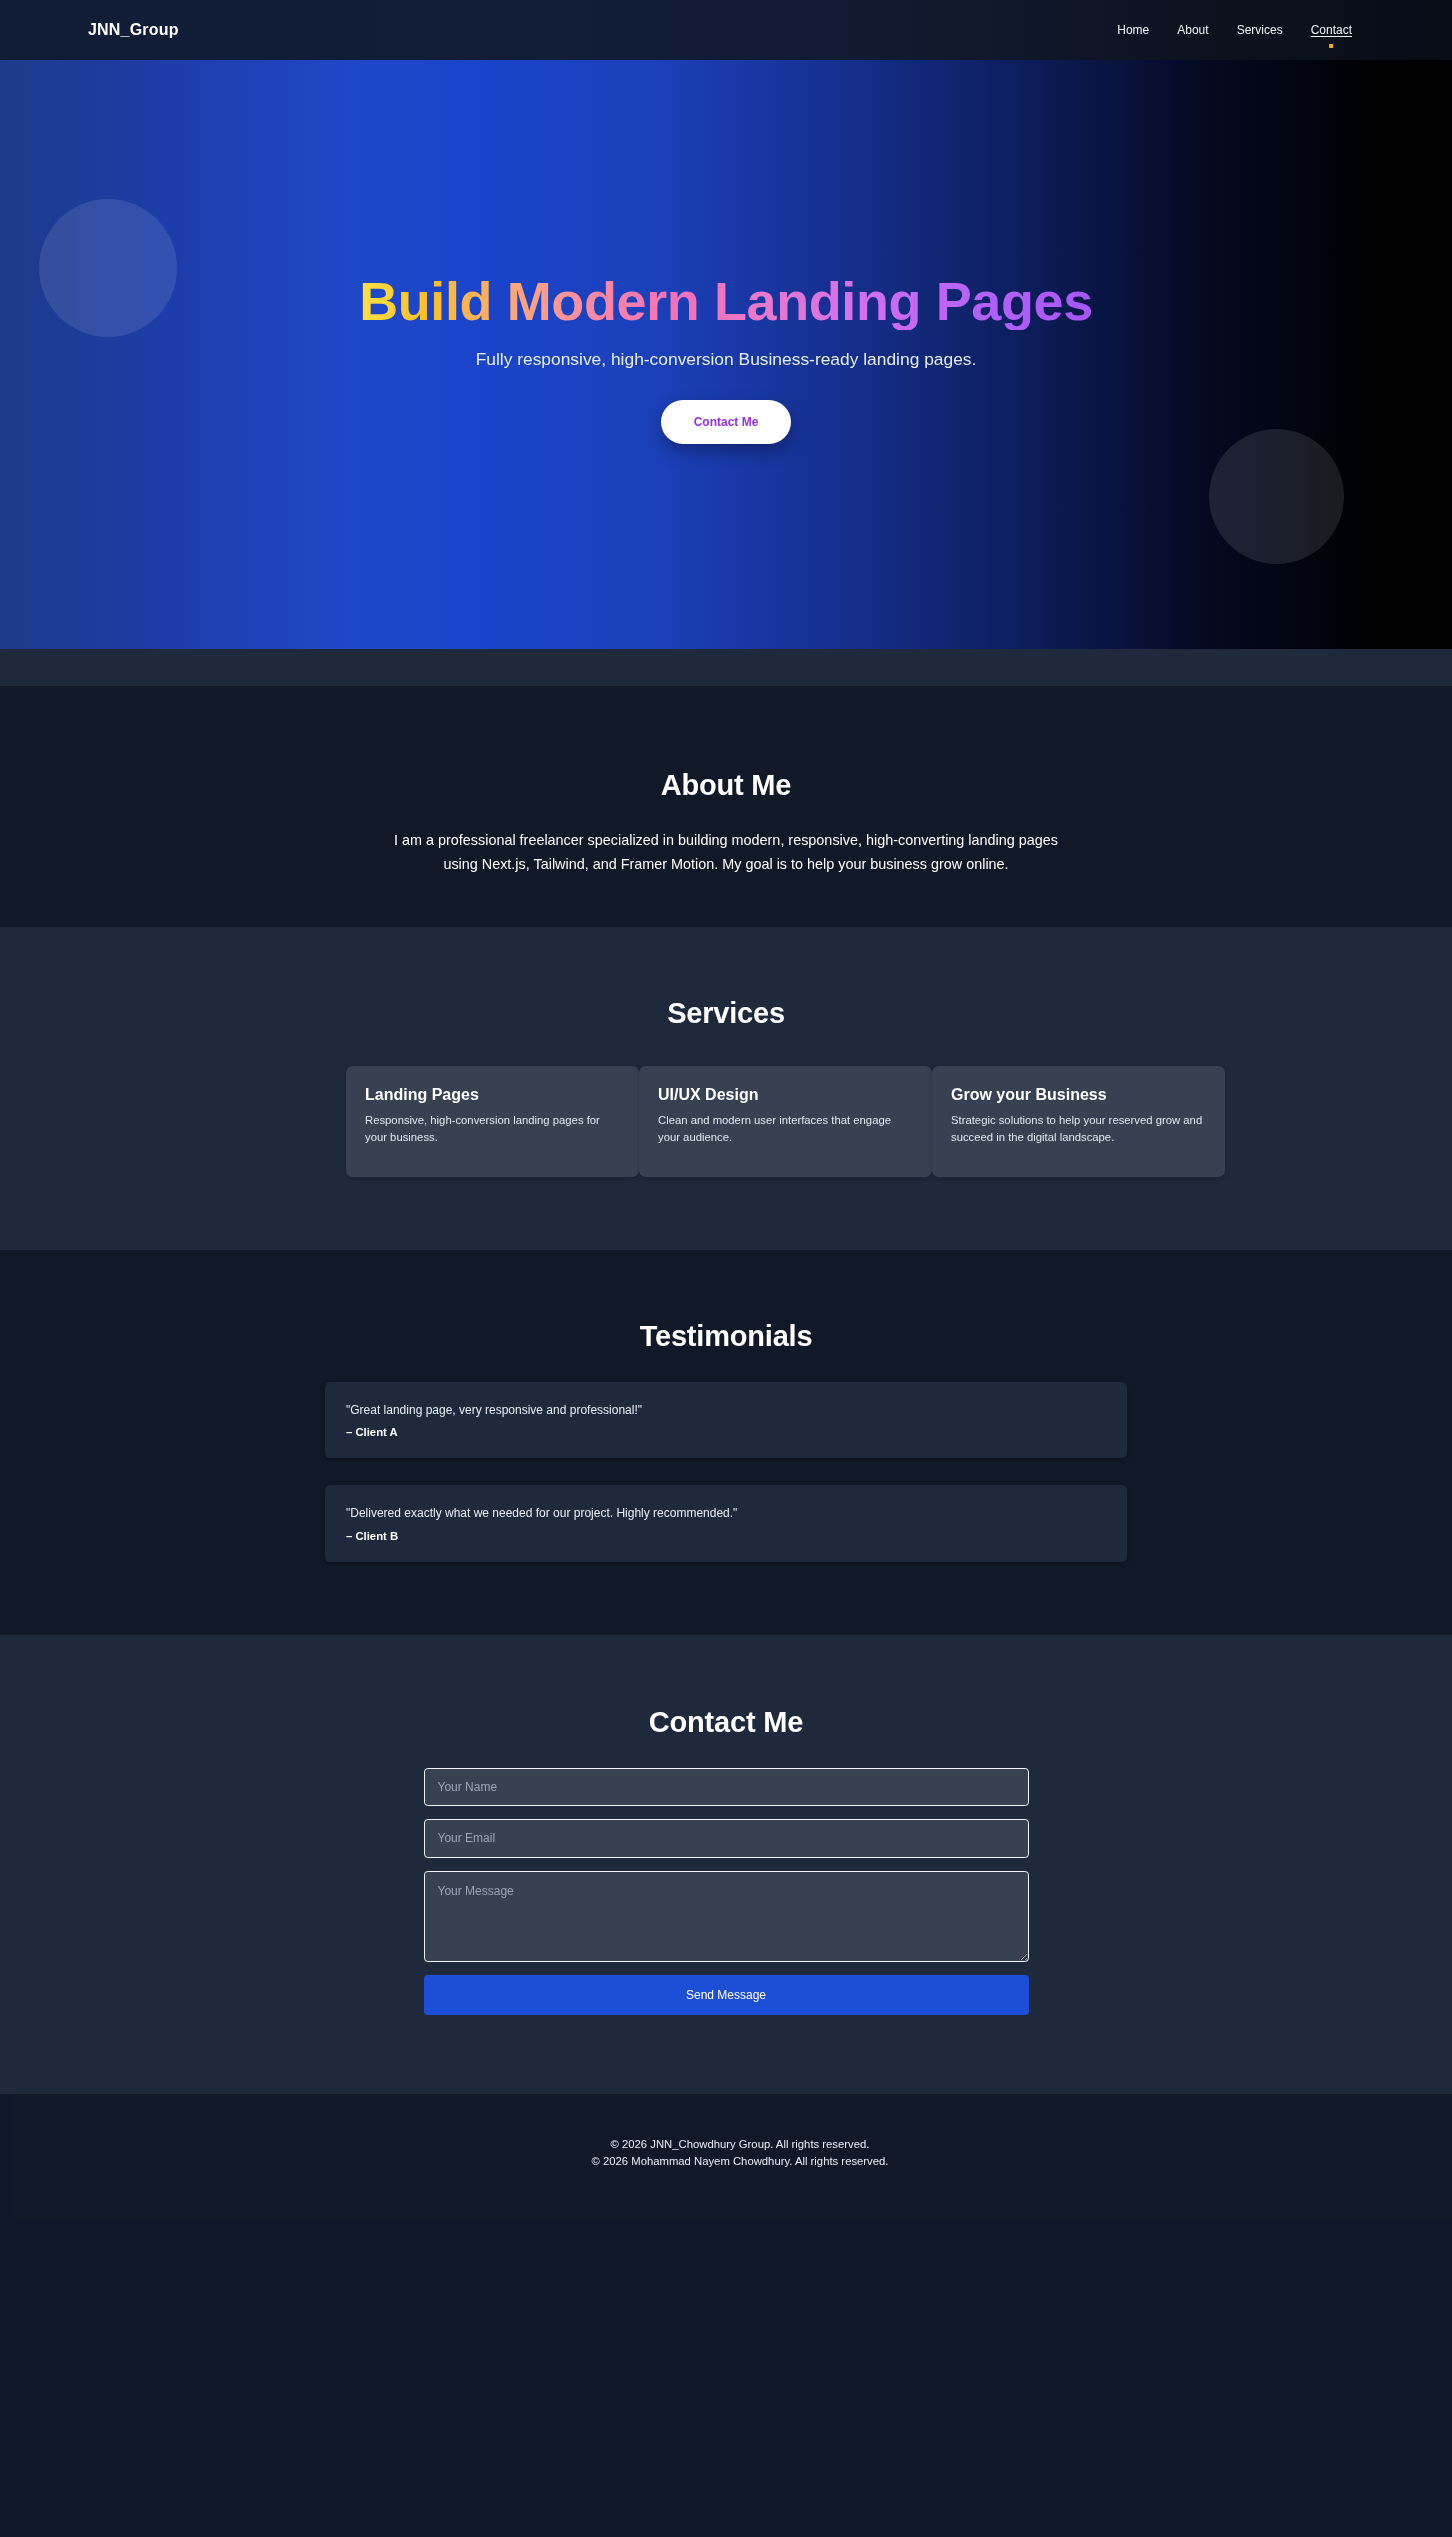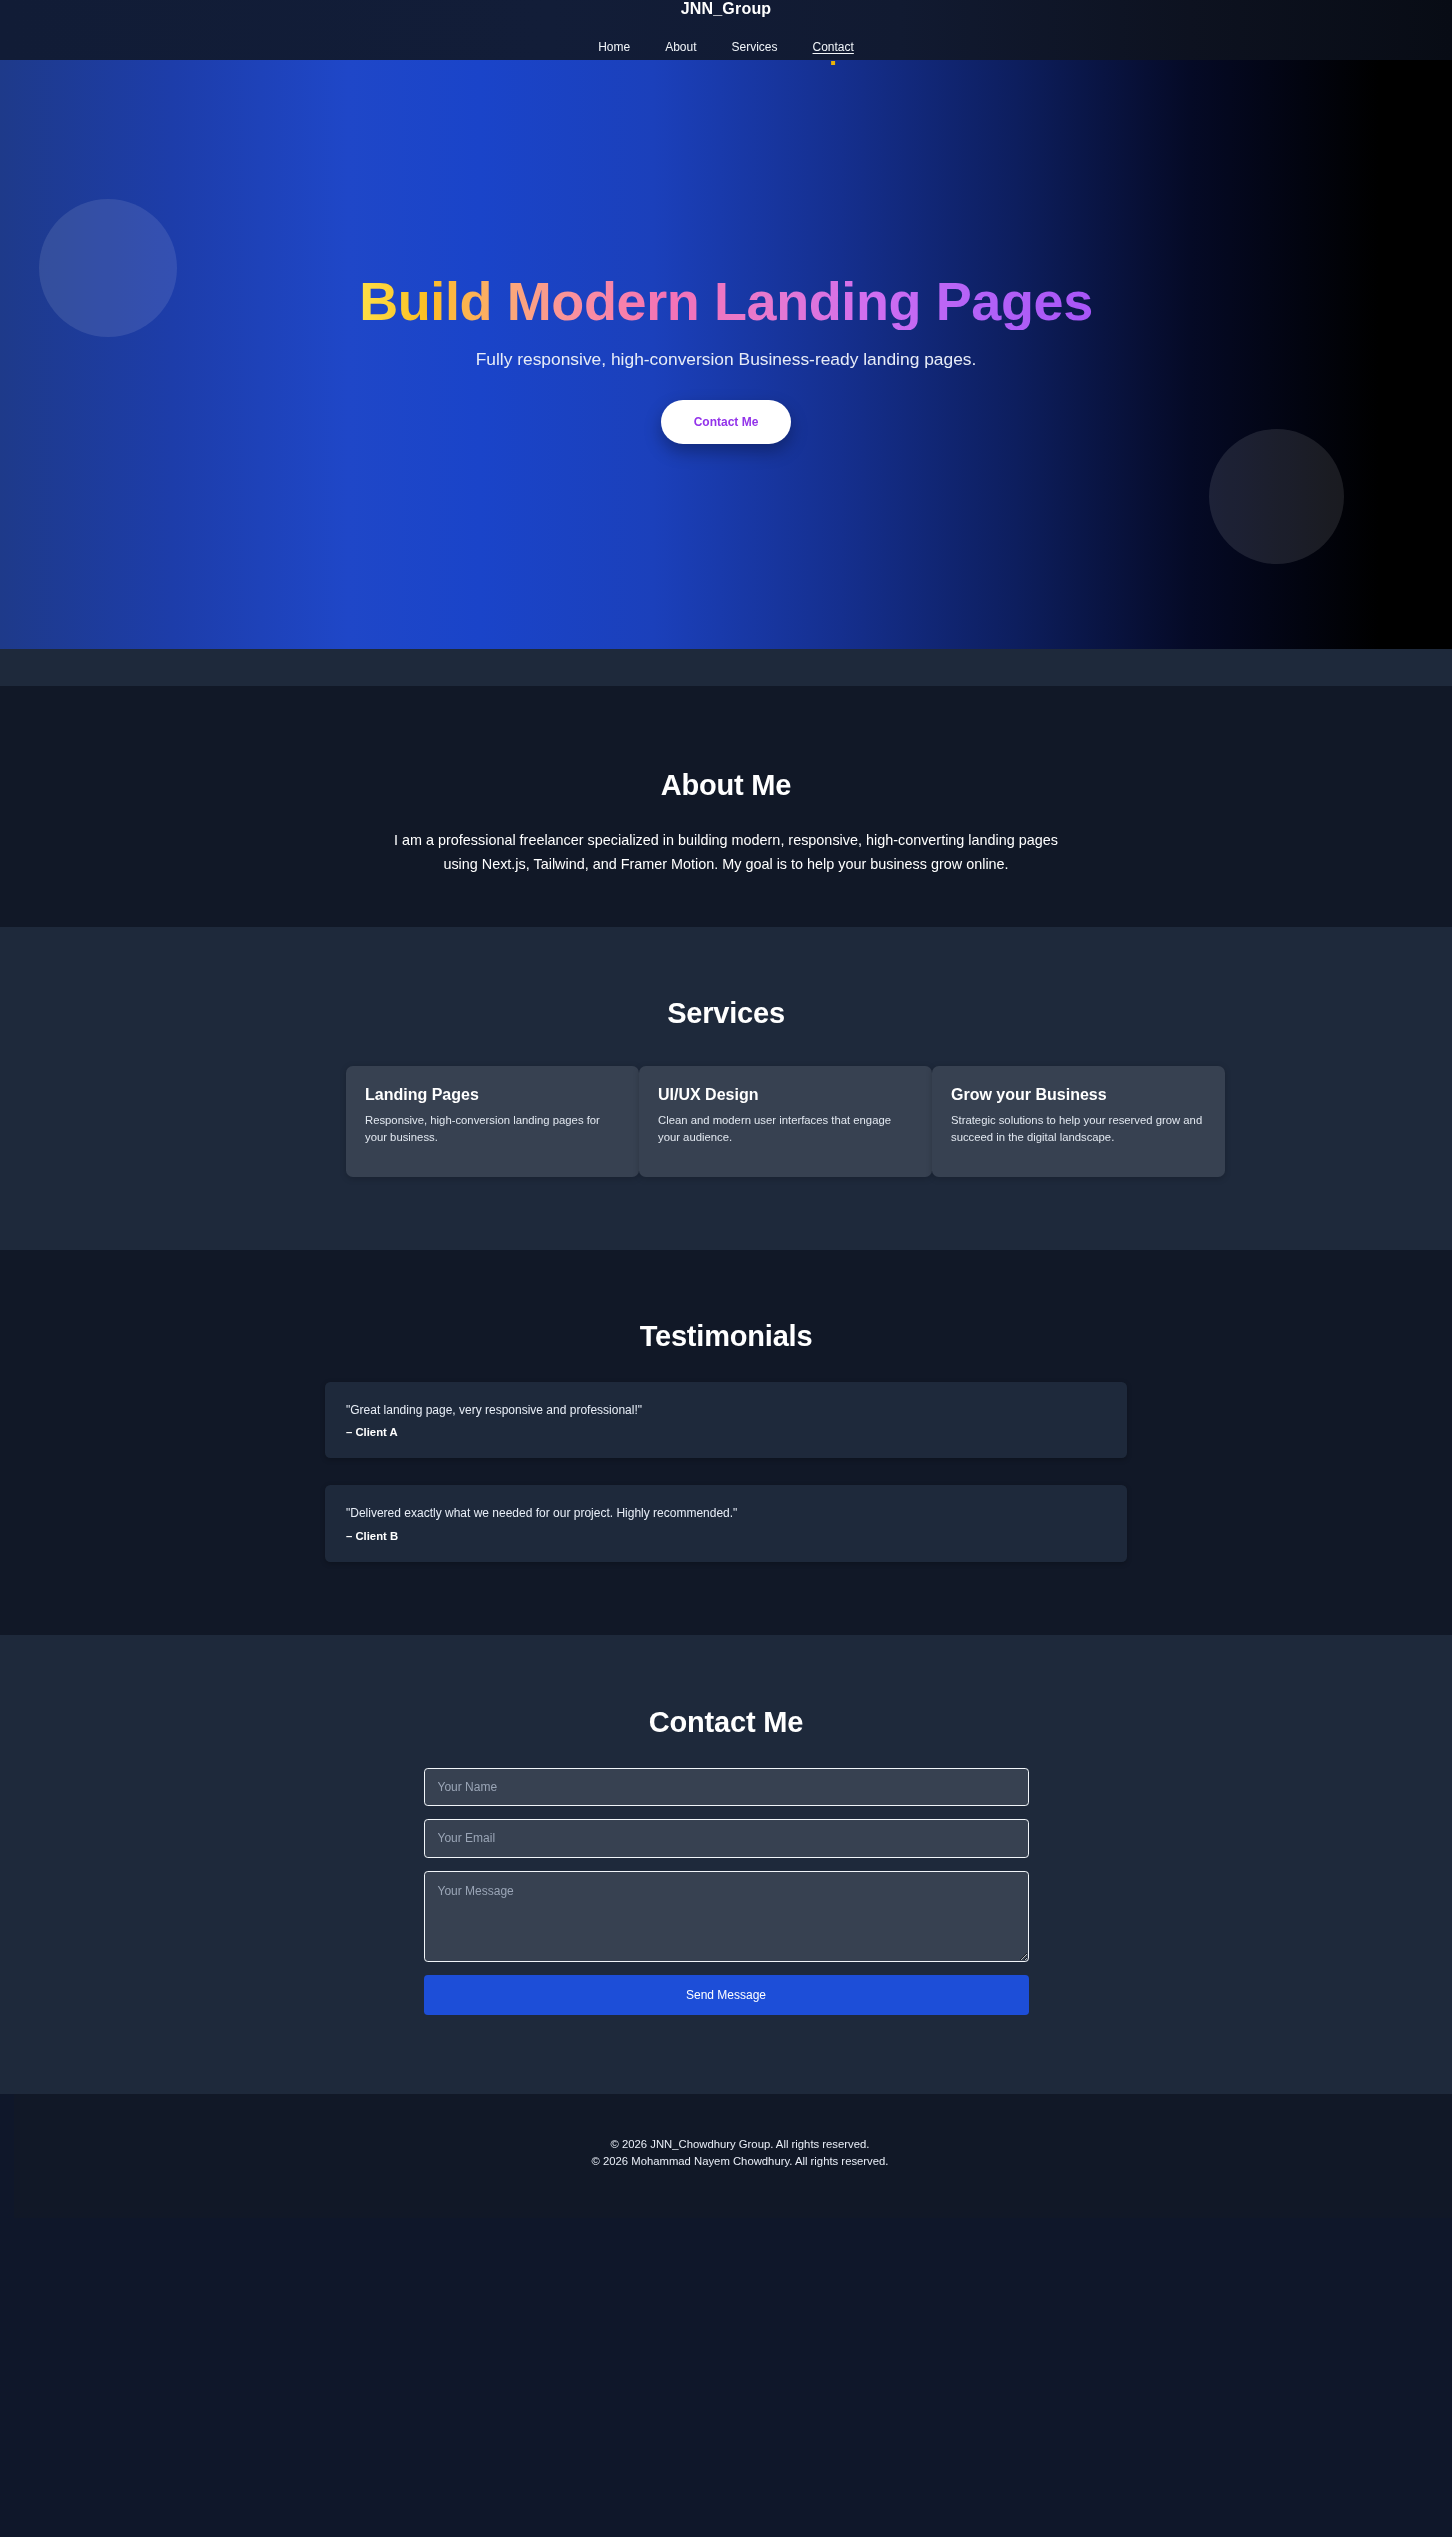--- a/index.html
+++ b/index.html
@@ -21,32 +21,31 @@
   .navbar {
     height: 60px;
     width: 100%;
     background: linear-gradient(90deg, #111c36 0%, #121d38 38%, #111a31 62%, #0d1220 82%, #080c15 100%);
     display: flex;
     align-items: center;
     justify-content: space-between;
     padding: 0 88px;
     position: relative;
     z-index: 30;
-    flex-direction: column;
   }
   .brand {
     color: #ffffff;
     font-size: 16px;
     font-weight: bold;
     letter-spacing: 0.2px;
   }
   .nav-links {
     display: flex;
     align-items: center;
-    gap: 11px;
+    gap: 4px;
   }
   .nav-link {
     color: #f1f5f9;
     font-size: 12px;
     text-decoration: none;
     padding: 6px 12px;
     display: inline-block;
     cursor: pointer;
   }
   .nav-link.active {

